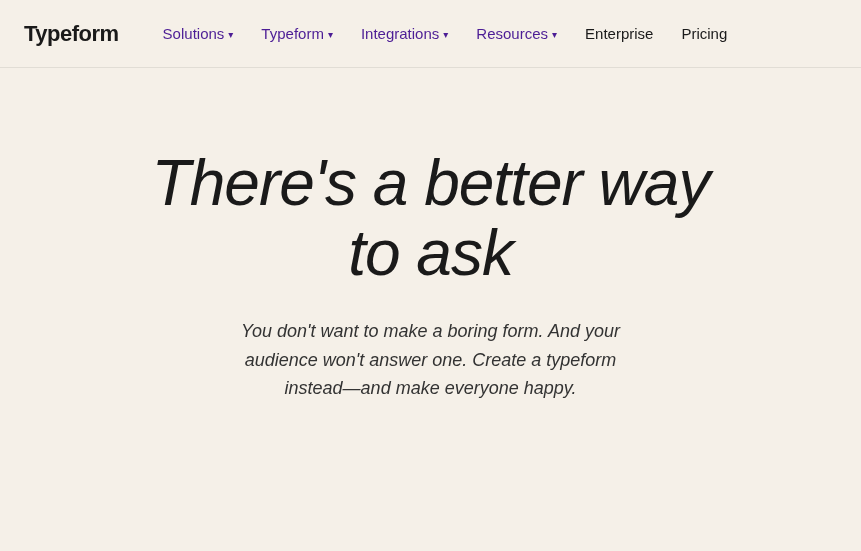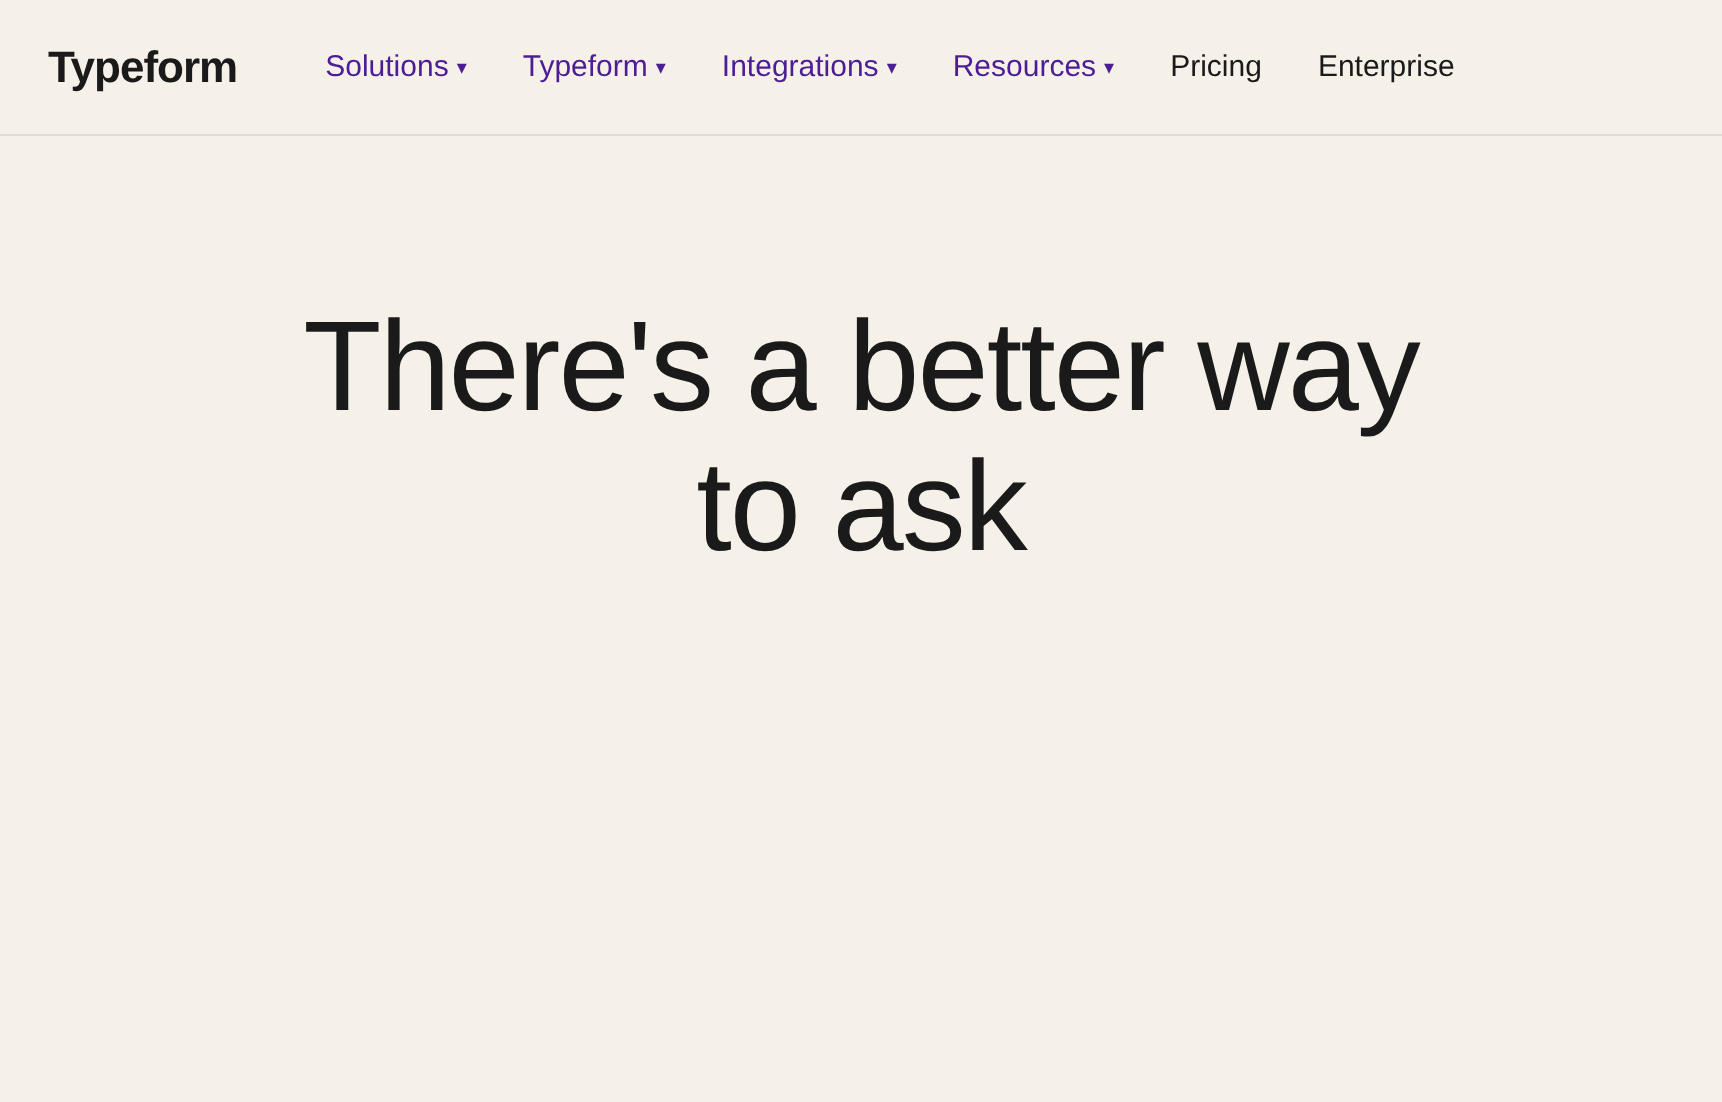--- a/index.html
+++ b/index.html
@@ -70,20 +70,21 @@
     }
 
     
     .hero {
       display: flex;
       flex-direction: column;
       align-items: center;
       justify-content: center;
       text-align: center;
       padding: 80px 40px 60px;
+      font-style: italic;
     }
 
     .hero-title {
       font-size: 64px;
       font-weight: 400;
       color: #1a1a1a;
       line-height: 1.1;
       letter-spacing: -1px;
       max-width: 620px;
       margin-bottom: 28px;
@@ -118,25 +119,26 @@
       <span>Integrations</span>
       <span class="chevron">▾</span>
     </div>
 
     <div class="nav-item">
       <span>Resources</span>
       <span class="chevron">▾</span>
     </div>
 
     <div class="nav-item-plain">
-      <span>Pricing</span>
+      <span>Enterprise</span>
     </div>
 
     <div class="nav-item-plain">
-      <span>Enterprise</span>
+      <span>Pricing</span>
     </div>
 
   </div>
 </nav>
 
 <section class="hero">
   <h1 class="hero-title">There's a better way to ask</h1>
+  <p class="hero-subtitle">You don't want to make a boring form. And your audience won't answer one. Create a typeform instead—and make everyone happy.</p>
 </section>
 
 </body></html>

